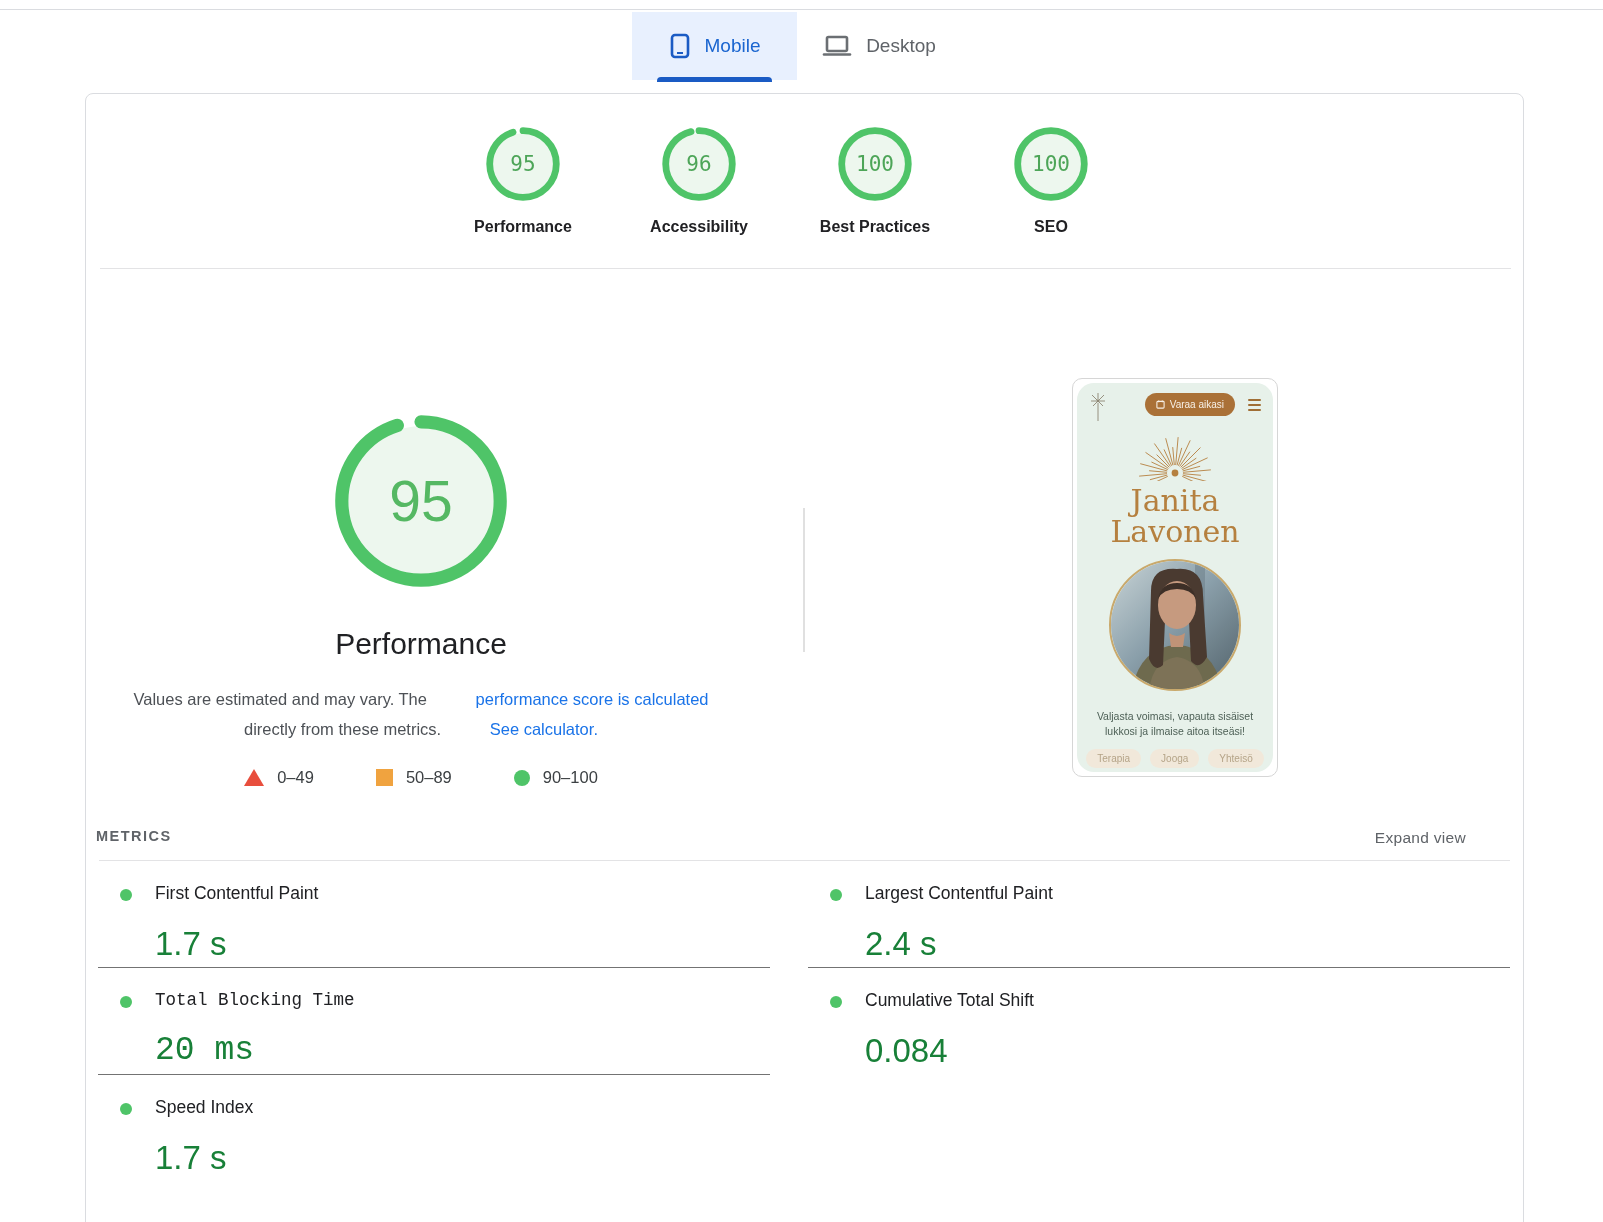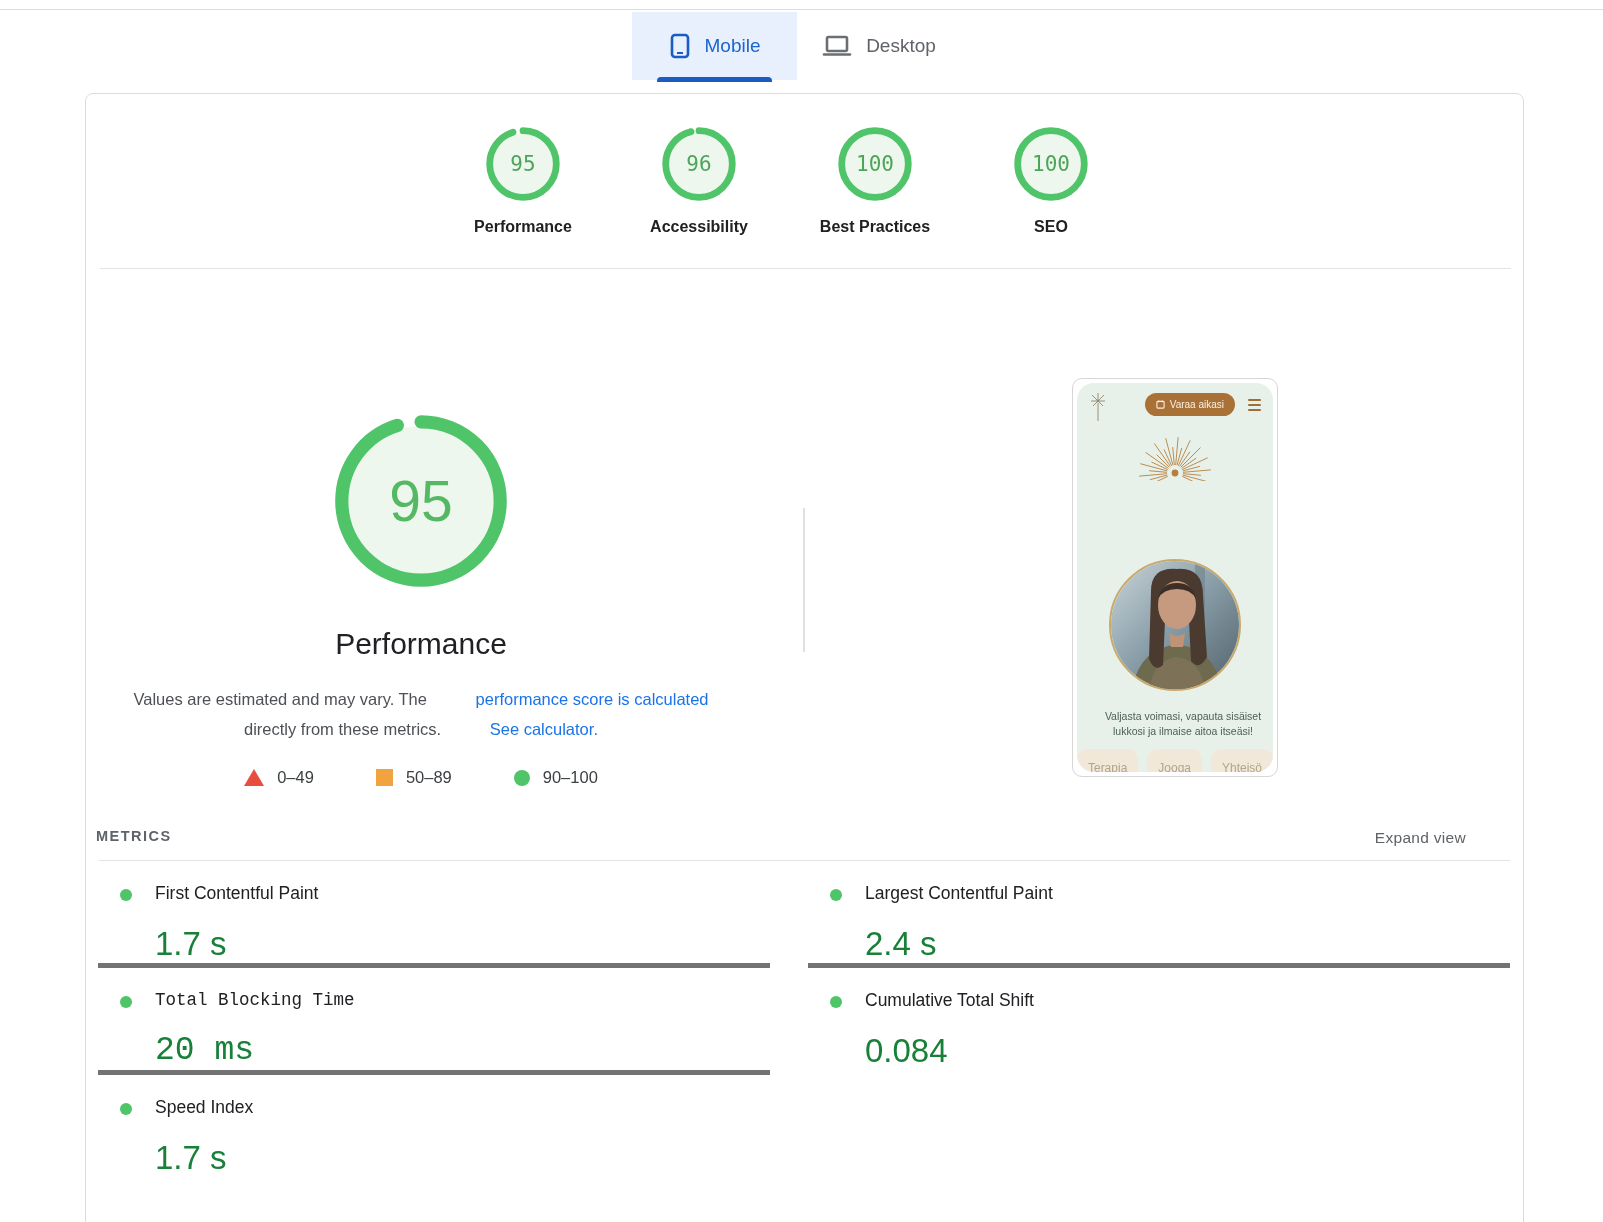--- a/index.html
+++ b/index.html
@@ -62,34 +62,34 @@
   .cta-pill { position:absolute; right:38px; top:10px; height:23px; padding:0 11px;
     background:#aa7137; border-radius:12px; display:flex; align-items:center; gap:5px;
     color:#f7f0e6; font-size:10px; }
   .burger { position:absolute; right:12px; top:16px; width:13px; }
   .burger div { height:2px; background:#a06e35; margin-bottom:3px; border-radius:1px; }
   .sunburst { position:absolute; left:50%; top:46px; transform:translateX(-50%); }
   .site-title { position:absolute; left:0; top:102px; width:100%; text-align:center;
     font-family:"DejaVu Serif", serif; color:#b5803f; font-size:30px; line-height:31px; }
   .portrait { position:absolute; left:50%; top:176px; transform:translateX(-50%);
     width:132px; height:132px; border-radius:50%; border:2px solid #c9a96c; overflow:hidden; }
-  .tagline { position:absolute; left:8px; top:326px; width:100%; text-align:center;
+  .tagline { position:absolute; left:0; top:326px; width:100%; text-align:center;
     font-size:10.5px; line-height:15px; color:#4e6157; }
   .tagrow { position:absolute; left:0; top:366px; width:100%;
     display:flex; justify-content:center; gap:9px; }
-  .tagpill { background:#f1e8da; color:#b5a488; font-size:12px; padding:12px 11px; border-radius:10px; }
+  .tagpill { background:#f1e8da; color:#b5a488; font-size:10px; padding:4px 11px; border-radius:10px; }
 
   
   .metrics-heading { position:absolute; left:96px; top:828px; font-size:14.5px;
     font-weight:600; letter-spacing:1.5px; color:#5f6368; }
   .expand-view { position:absolute; left:1316px; top:829px; width:150px; text-align:right;
     font-size:15.5px; letter-spacing:0.3px; color:#5f6368; cursor:pointer; }
 
   .metric-row { position:absolute; width:672px; height:107px; }
-  .metric-row.bordered { border-bottom:5px solid #737373; }
+  .metric-row.bordered { border-bottom:1px solid #737373; }
   .metric-dot { position:absolute; left:22px; top:28px; width:12px; height:12px;
     border-radius:50%; background:#4fc468; }
   .metric-name { position:absolute; left:57px; top:22px; font-size:17.5px; color:#202124; }
   .metric-value { position:absolute; left:57px; top:52px; font-size:33px; color:#188038;margin-top:12px; }
 </style>
 </head>
 <body>
 
 <div id="app">
 
@@ -244,20 +244,24 @@
           <line x1="53.65685424949238" y1="38.34314575050762" x2="73.45584412271572" y2="18.54415587728429" stroke="#b5803f" stroke-width="0.9"></line>
           <line x1="54.553216354311935" y1="39.41138850919163" x2="69.29795315151378" y2="29.0870126548728" stroke="#b5803f" stroke-width="0.9"></line>
           <line x1="55.2504622962932" y1="40.619053906074406" x2="80.6270803333194" y2="28.785742577334823" stroke="#b5803f" stroke-width="0.9"></line>
           <line x1="55.72740661031255" y1="41.929447639179834" x2="73.11407148351577" y2="37.27070482733446" stroke="#b5803f" stroke-width="0.9"></line>
           <line x1="55.96955758473396" y1="43.302754058018735" x2="83.86300913130285" y2="40.86239326108431" stroke="#b5803f" stroke-width="0.9"></line>
           <line x1="55.96955758473396" y1="44.697245941981265" x2="73.90106215038539" y2="46.26604931143911" stroke="#b5803f" stroke-width="0.9"></line>
           <line x1="55.72740661031255" y1="46.070552360820166" x2="82.77332974640646" y2="53.31748562369074" stroke="#b5803f" stroke-width="0.9"></line>
           <line x1="55.2504622962932" y1="47.380946093925594" x2="71.5640024629529" y2="54.98807480525819" stroke="#b5803f" stroke-width="0.9"></line>
         </svg>
 
+      <div class="site-title">
+        <div>Janita</div>
+        <div>Lavonen</div>
+      </div>
 
       <div class="portrait">
         <svg width="132" height="132" viewBox="0 0 132 132">
           <defs>
             <linearGradient id="bgGrad" x1="0" y1="0" x2="1" y2="1">
               <stop offset="0" stop-color="#c9d4d6"></stop>
               <stop offset="0.45" stop-color="#8ba0ab"></stop>
               <stop offset="1" stop-color="#4e5e66"></stop>
             </linearGradient>
           </defs>

